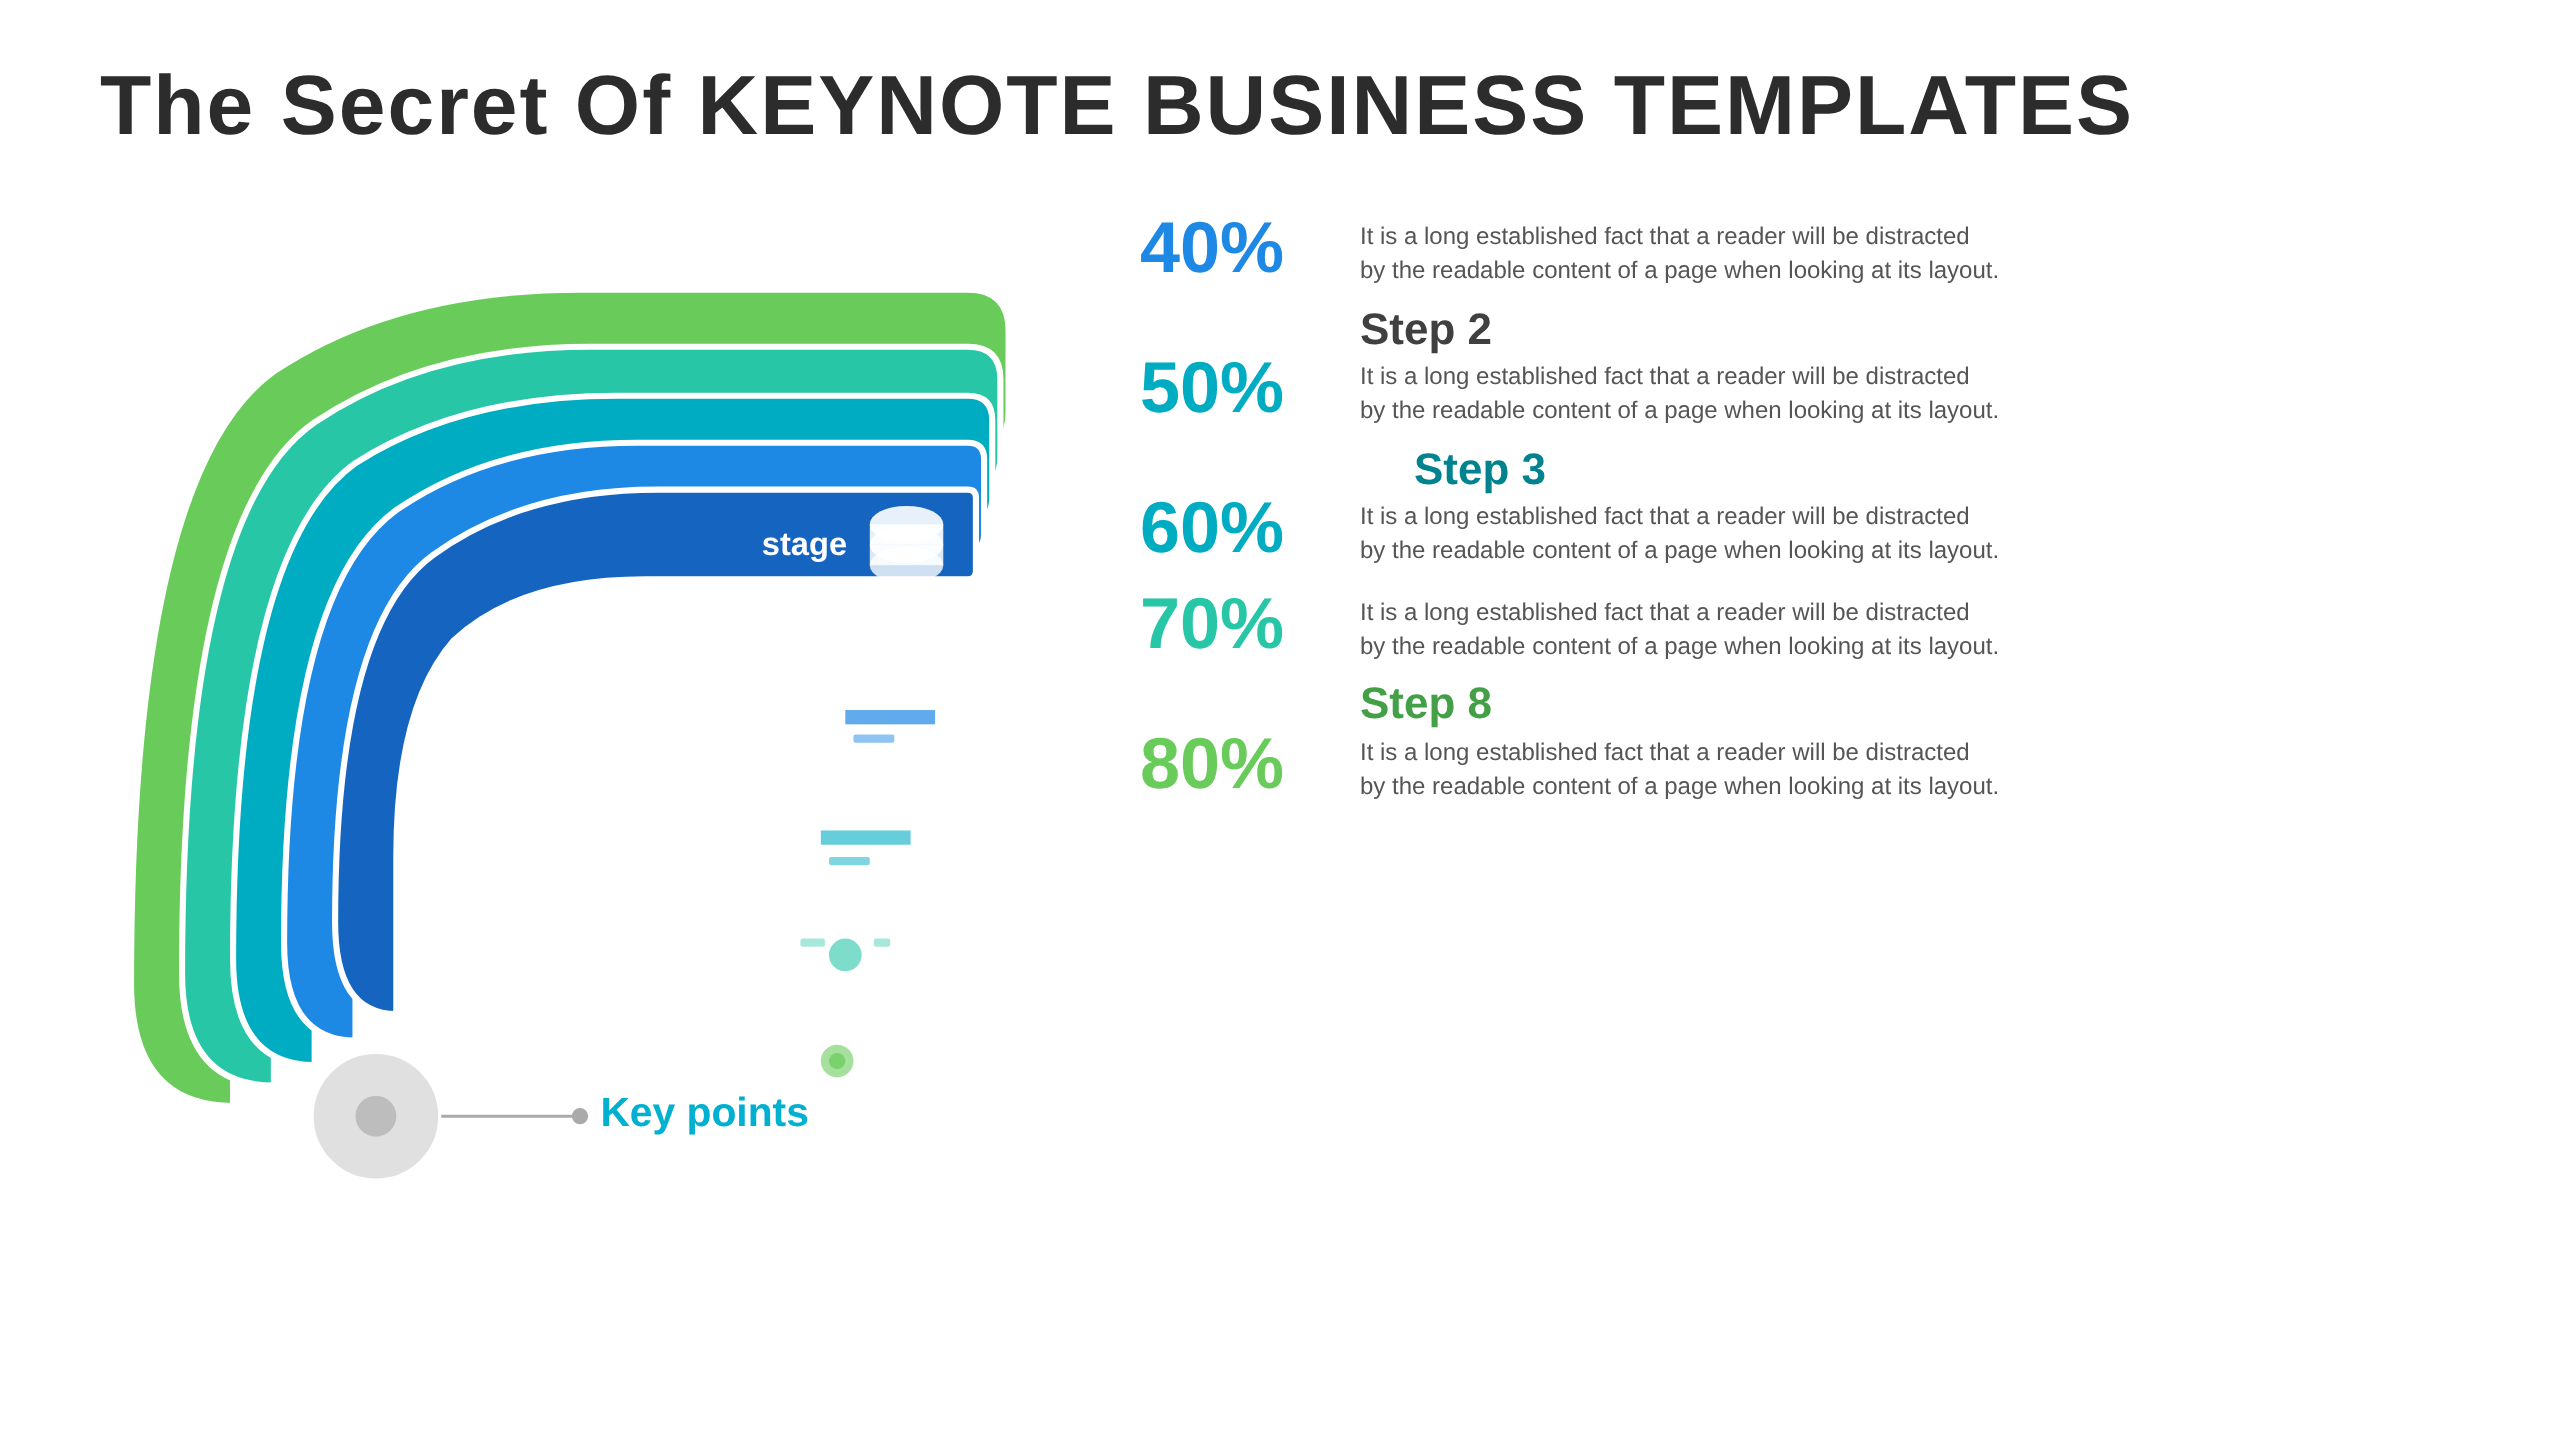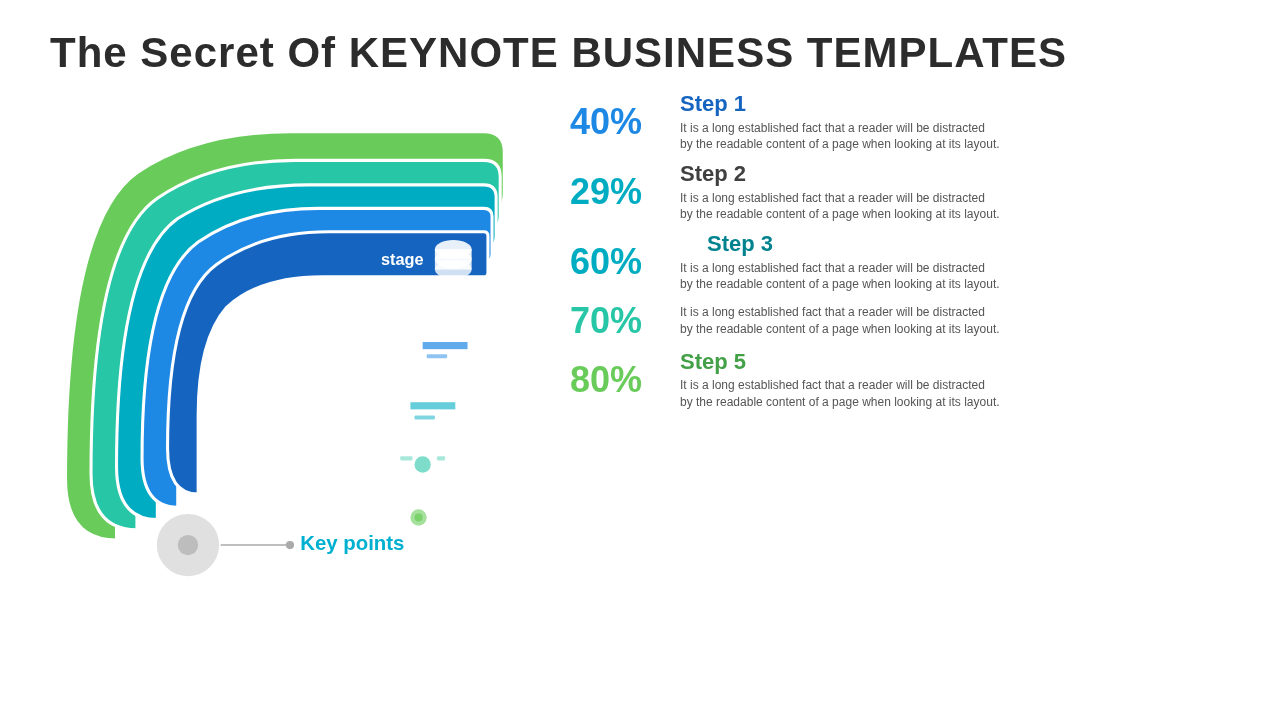--- a/index.html
+++ b/index.html
@@ -16,21 +16,21 @@
       height: 720px;
       position: relative;
       padding: 30px 50px;
     }
 
     .title {
       font-size: 42px;
       font-weight: 700;
       color: #2c2c2c;
       letter-spacing: 1px;
-      margin-bottom: 15px;
+      margin-bottom: 28px;
       line-height: 1.1;
     }
 
     .content-area {
       display: flex;
       align-items: flex-start;
       gap: 0;
       margin-top: 10px;
     }
 
@@ -55,21 +55,21 @@
     }
 
     .percentage-steps {
       display: flex;
       flex-direction: column;
       gap: 0;
     }
 
     .step-row {
       display: flex;
-      align-items: center;
+      align-items: flex-end;
       margin-bottom: 8px;
     }
 
     .pct {
       font-size: 36px;
       font-weight: 700;
       width: 90px;
       flex-shrink: 0;
       line-height: 1.1;
     }
@@ -154,26 +154,25 @@
         <circle cx="230" cy="445" r="4" fill="#aaa"></circle>
         <text x="240" y="450" fill="#00b0d0" font-size="20" font-weight="600">Key points</text>
       </svg>
     </div>
 
     <div class="steps-container">
       <div class="percentage-steps" id="steps-list">
       <div class="step-row">
             <div class="pct" style="color: rgb(30, 136, 229);">40%</div>
             <div class="step-info">
-              <div class="step-title" style="color: rgb(21, 101, 192);">Step 1</div>
-              <div class="step-desc">It is a long established fact that a reader will be distracted by the readable content of a page when looking at its layout.</div>
-            </div>
-          </div>
-          <div class="step-row">
-            <div class="pct" style="color: rgb(0, 172, 193);">29%</div>
+              <div class="step-desc">It is a long established fact that a reader will be distracted by the readable content of a page when looking at its layout.</div>
+            </div>
+          </div>
+          <div class="step-row">
+            <div class="pct" style="color: rgb(0, 172, 193);">50%</div>
             <div class="step-info">
               <div class="step-title" style="color: #404040;">Step 2</div>
               <div class="step-desc">It is a long established fact that a reader will be distracted by the readable content of a page when looking at its layout.</div>
             </div>
           </div>
           <div class="step-row">
             <div class="pct" style="color: rgb(0, 172, 193);">60%</div>
             <div class="step-info">
               <div class="step-title" style="color: rgb(0, 131, 143); margin-left: 27px;">Step 3</div>
               <div class="step-desc">It is a long established fact that a reader will be distracted by the readable content of a page when looking at its layout.</div>
@@ -181,21 +180,21 @@
           </div>
           <div class="step-row">
             <div class="pct" style="color: rgb(38, 198, 166);">70%</div>
             <div class="step-info">
               <div class="step-desc">It is a long established fact that a reader will be distracted by the readable content of a page when looking at its layout.</div>
             </div>
           </div>
           <div class="step-row">
             <div class="pct" style="color: rgb(105, 204, 90);">80%</div>
             <div class="step-info">
-              <div class="step-title" style="color: rgb(67, 160, 71);">Step 5</div>
+              <div class="step-title" style="color: rgb(67, 160, 71);">Step 8</div>
               <div class="step-desc">It is a long established fact that a reader will be distracted by the readable content of a page when looking at its layout.</div>
             </div>
           </div>
         </div>
     </div>
 
   </div>
 </div>
 
 </body></html>

